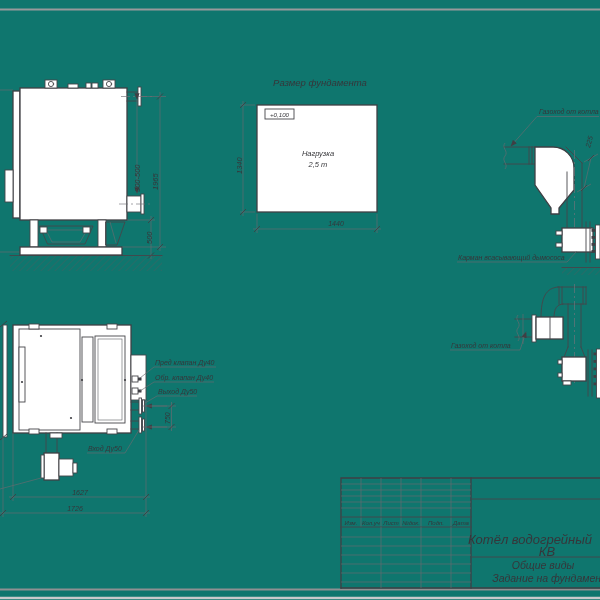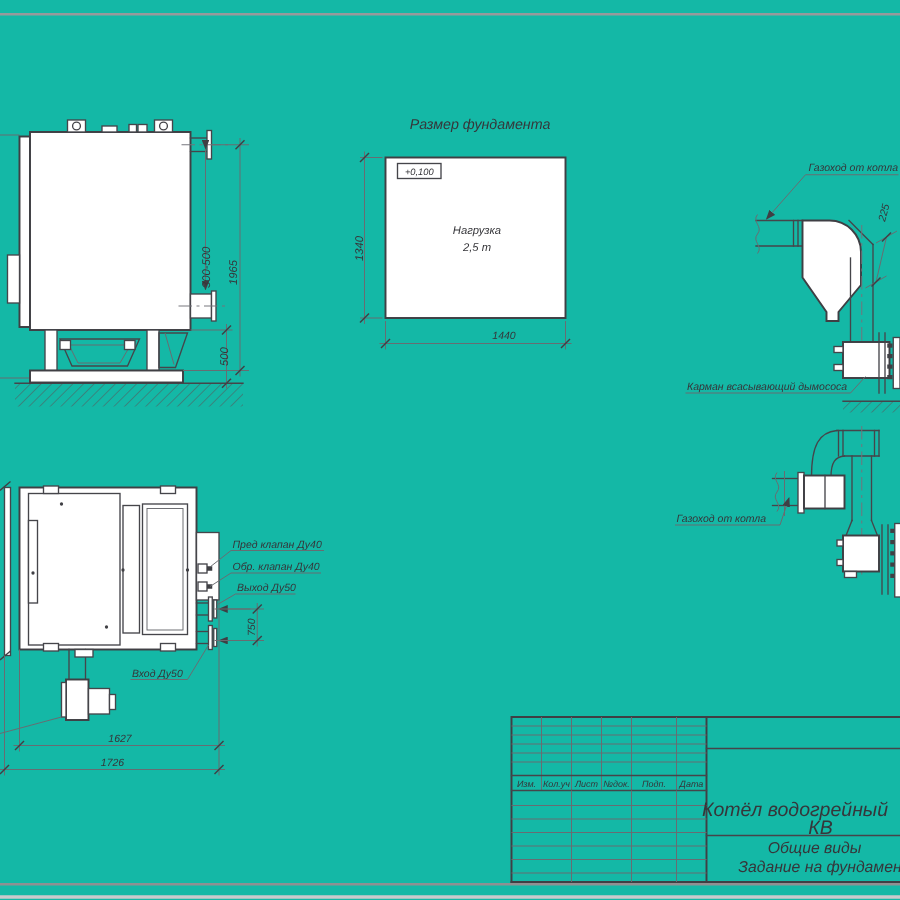--- a/index.html
+++ b/index.html
@@ -1,16 +1,16 @@
 <!DOCTYPE html>
 <html><head>
 <meta charset="utf-8">
 <style>
   html,body{margin:0;padding:0;background:#fff;}
-  .canvas{position:relative;width:600px;height:600px;background:#14b8a6;overflow:hidden;
+  .canvas{position:relative;width:600px;height:600px;background:#0f766e;overflow:hidden;
           font-family:"Liberation Sans",sans-serif;}
   svg{display:block;}
   
   .s1{stroke:#3f3f44;stroke-width:1.3;fill:none;stroke-linecap:square;}
   .s2{stroke:#45454a;stroke-width:0.9;fill:none;stroke-linecap:square;}
   .th{stroke:#6a6b70;stroke-width:0.65;fill:none;}
   .tk{stroke:#3f3f44;stroke-width:0.9;fill:none;}
   .cl{stroke:#73747a;stroke-width:0.65;fill:none;stroke-dasharray:9 3 2 3;}
   .fw{fill:#ffffff;}
   .fd{fill:#3f3f44;stroke:none;}

